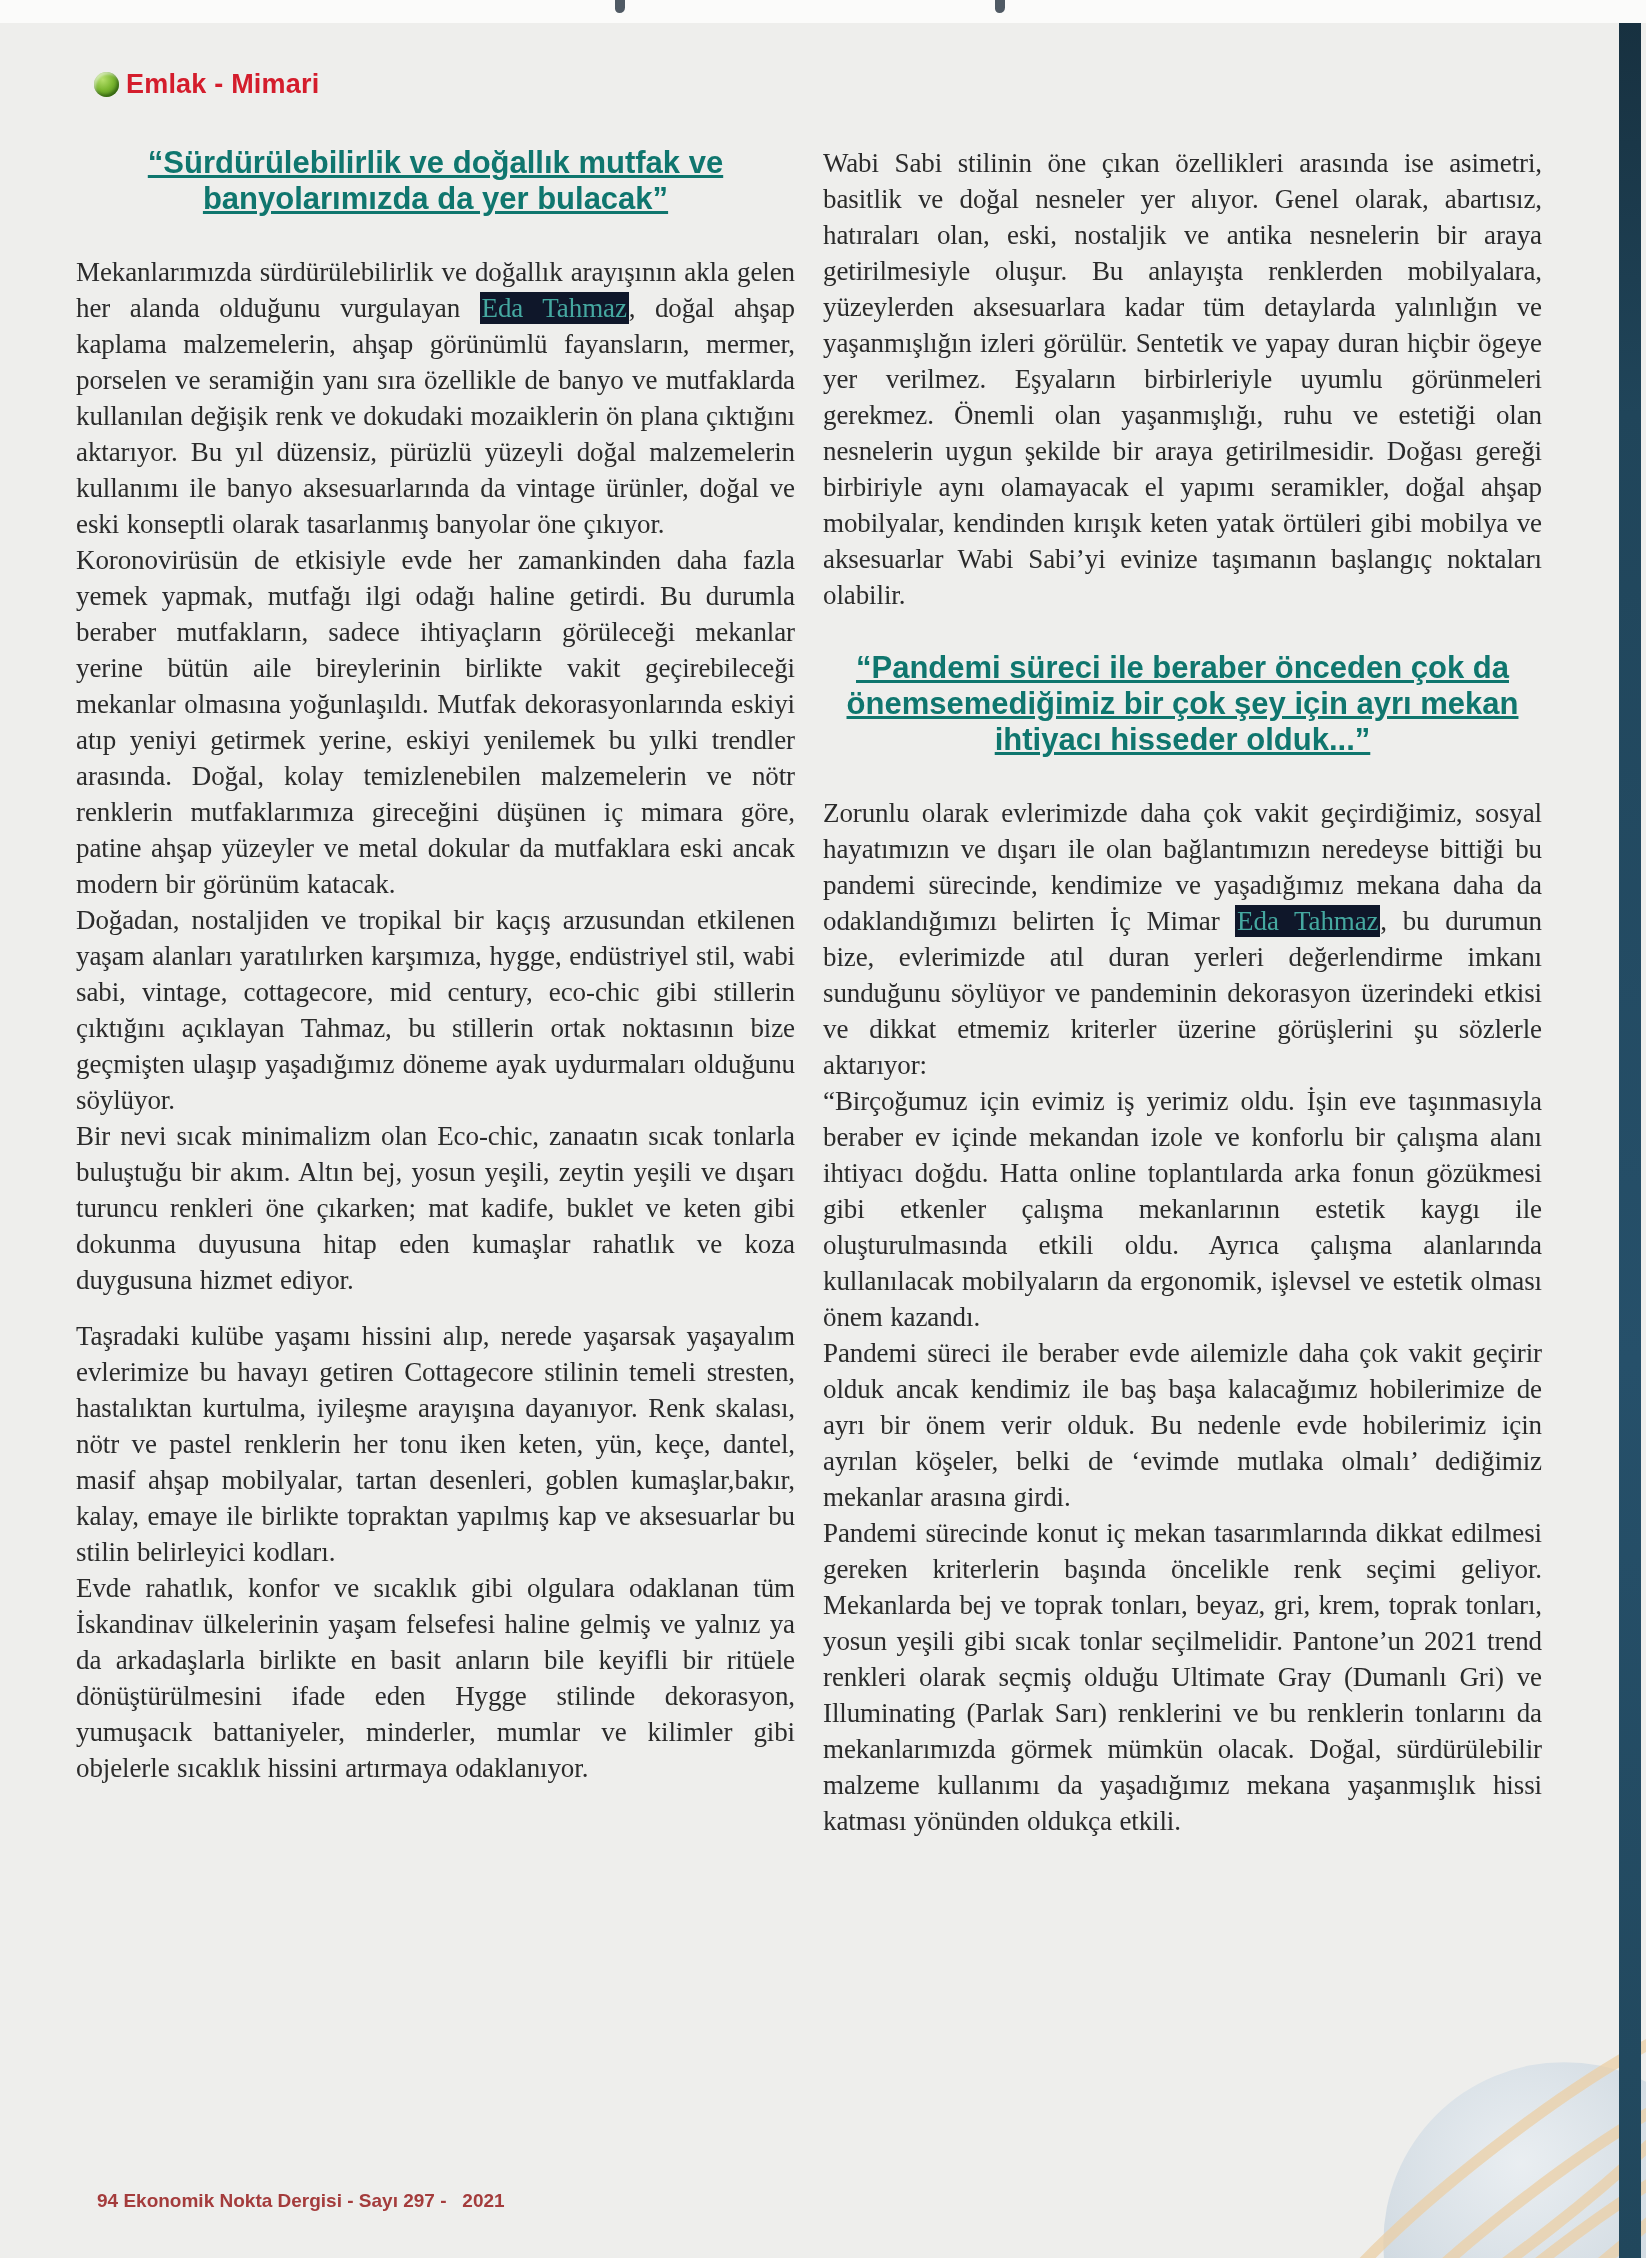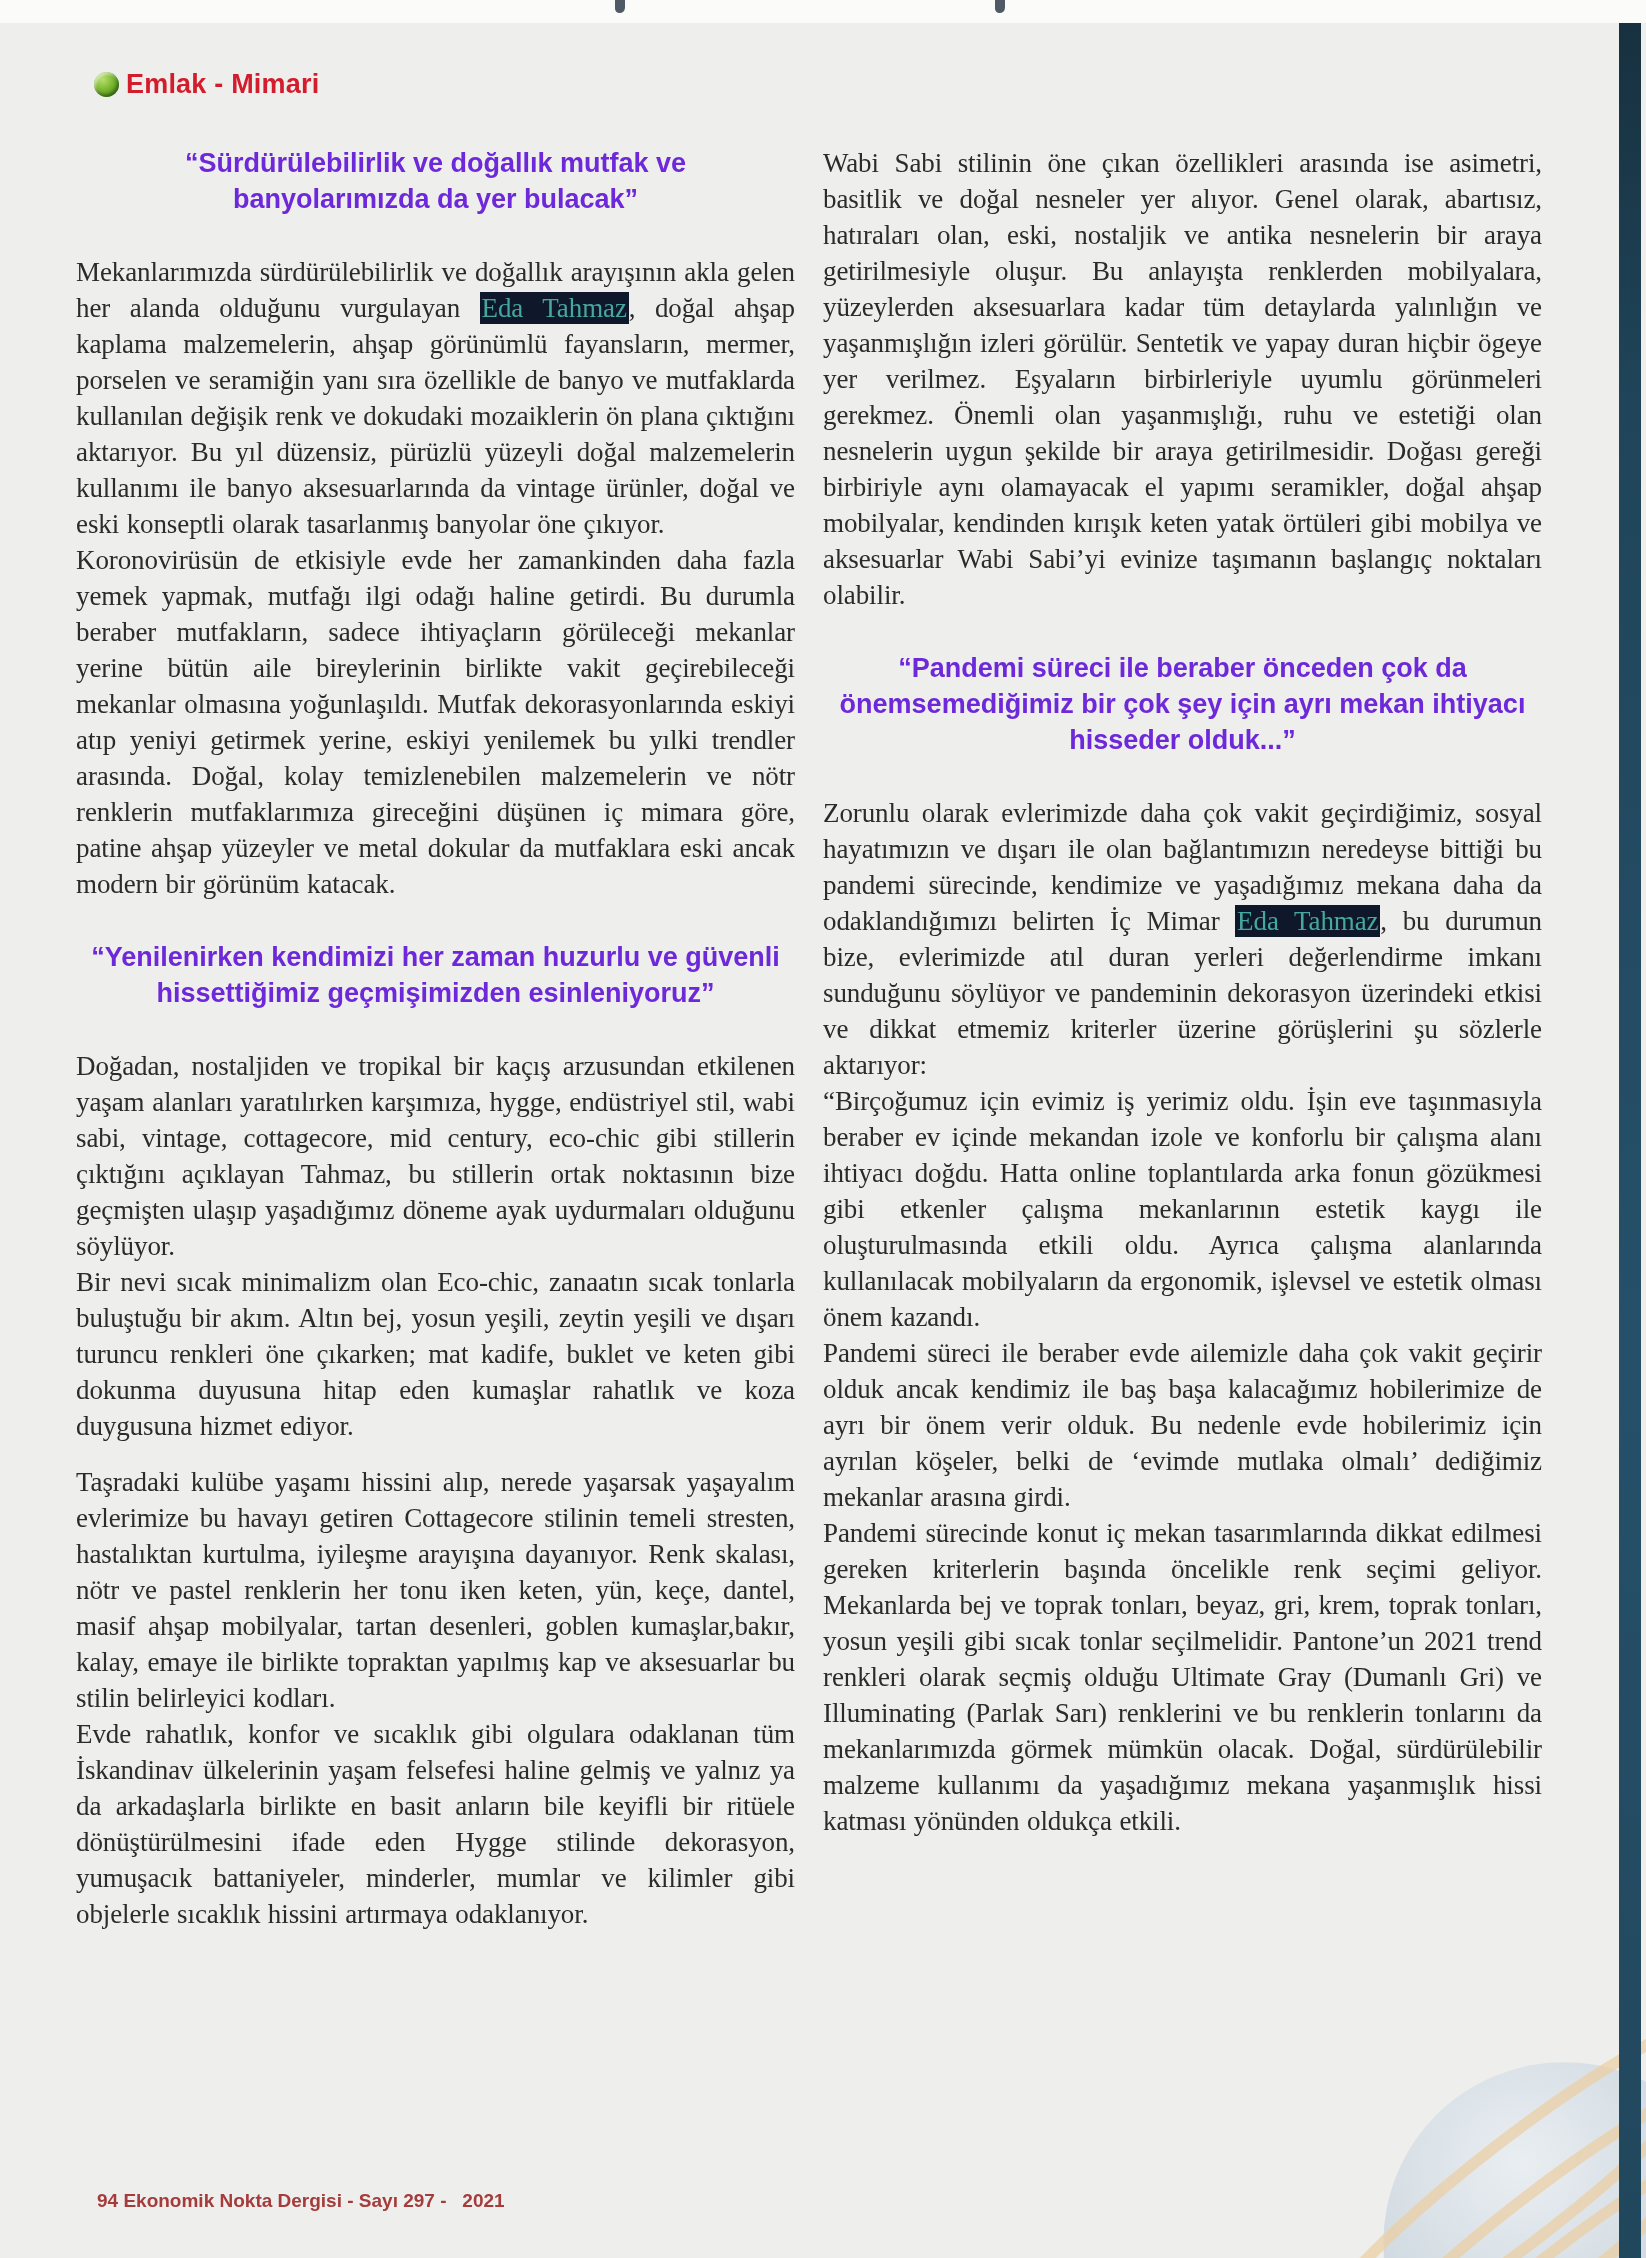--- a/index.html
+++ b/index.html
@@ -64,23 +64,24 @@
     margin: 0;
     font-size: 27px; line-height: 36px;
     text-align: justify;
     letter-spacing: -0.1px;
     word-spacing: 0.9px;
     color: #2b2b2b;
     font-family: Liberation Serif, serif;
   }
   .heading {
     margin: 37px 8.8px 37px 8.8px;
-    font-size: 27px; line-height: 36px;
+    font-size: 31px; line-height: 36px;
     font-weight: bold; text-align: center;
-    color: #6d28d9;
+    color: #0f766e;
+    text-decoration: underline;
   }
   .heading.first { margin-top: 0; }
   .gap-top { margin-top: 20px; }
   .hl {
     background: #0f172a;
     color: #45a8a0;
     padding: 0.9px 1.8px;
   }
 
   
@@ -123,21 +124,20 @@
   <span class="dot"></span>
   <span class="section-label">Emlak - Mimari</span>
 </header>
 
 <main class="columns">
 
   <section class="col">
     <h2 class="heading first">“Sürdürülebilirlik ve doğallık mutfak ve banyolarımızda da yer bulacak”</h2>
     <p class="para"><span>Mekanlarımızda sürdürülebilirlik ve doğallık arayışının akla gelen her alanda olduğunu vurgulayan </span><mark class="hl">Eda Tahmaz</mark><span>, doğal ahşap kaplama malzemelerin, ahşap görünümlü fayansların, mermer, porselen ve seramiğin yanı sıra özellikle de banyo ve mutfaklarda kullanılan değişik renk ve dokudaki mozaiklerin ön plana çıktığını aktarıyor. Bu yıl düzensiz, pürüzlü yüzeyli doğal malzemelerin kullanımı ile banyo aksesuarlarında da vintage ürünler, doğal ve eski konseptli olarak tasarlanmış banyolar öne çıkıyor.</span></p>
     <p class="para">Koronovirüsün de etkisiyle evde her zamankinden daha fazla yemek yapmak, mutfağı ilgi odağı haline getirdi. Bu durumla beraber mutfakların, sadece ihtiyaçların görüleceği mekanlar yerine bütün aile bireylerinin birlikte vakit geçirebileceği mekanlar olmasına yoğunlaşıldı. Mutfak dekorasyonlarında eskiyi atıp yeniyi getirmek yerine, eskiyi yenilemek bu yılki trendler arasında. Doğal, kolay temizlenebilen malzemelerin ve nötr renklerin mutfaklarımıza gireceğini düşünen iç mimara göre, patine ahşap yüzeyler ve metal dokular da mutfaklara eski ancak modern bir görünüm katacak.</p>
-    <h2 class="heading">“Yenilenirken kendimizi her zaman huzurlu ve güvenli hissettiğimiz geçmişimizden esinleniyoruz”</h2>
     <p class="para">Doğadan, nostaljiden ve tropikal bir kaçış arzusundan etkilenen yaşam alanları yaratılırken karşımıza, hygge, endüstriyel stil, wabi sabi, vintage, cottagecore, mid century, eco-chic gibi stillerin çıktığını açıklayan Tahmaz, bu stillerin ortak noktasının bize geçmişten ulaşıp yaşadığımız döneme ayak uydurmaları olduğunu söylüyor.</p>
     <p class="para">Bir nevi sıcak minimalizm olan Eco-chic, zanaatın sıcak tonlarla buluştuğu bir akım. Altın bej, yosun yeşili, zeytin yeşili ve dışarı turuncu renkleri öne çıkarken; mat kadife, buklet ve keten gibi dokunma duyusuna hitap eden kumaşlar rahatlık ve koza duygusuna hizmet ediyor.</p>
     <p class="para gap-top">Taşradaki kulübe yaşamı hissini alıp, nerede yaşarsak yaşayalım evlerimize bu havayı getiren Cottagecore stilinin temeli stresten, hastalıktan kurtulma, iyileşme arayışına dayanıyor. Renk skalası, nötr ve pastel renklerin her tonu iken keten, yün, keçe, dantel, masif ahşap mobilyalar, tartan desenleri, goblen kumaşlar,bakır, kalay, emaye ile birlikte topraktan yapılmış kap ve aksesuarlar bu stilin belirleyici kodları.</p>
     <p class="para">Evde rahatlık, konfor ve sıcaklık gibi olgulara odaklanan tüm İskandinav ülkelerinin yaşam felsefesi haline gelmiş ve yalnız ya da arkadaşlarla birlikte en basit anların bile keyifli bir ritüele dönüştürülmesini ifade eden Hygge stilinde dekorasyon, yumuşacık battaniyeler, minderler, mumlar ve kilimler gibi objelerle sıcaklık hissini artırmaya odaklanıyor.</p>
   </section>
 
   <section class="col">
     <p class="para">Wabi Sabi stilinin öne çıkan özellikleri arasında ise asimetri, basitlik ve doğal nesneler yer alıyor. Genel olarak, abartısız, hatıraları olan, eski, nostaljik ve antika nesnelerin bir araya getirilmesiyle oluşur. Bu anlayışta renklerden mobilyalara, yüzeylerden aksesuarlara kadar tüm detaylarda yalınlığın ve yaşanmışlığın izleri görülür. Sentetik ve yapay duran hiçbir ögeye yer verilmez. Eşyaların birbirleriyle uyumlu görünmeleri gerekmez. Önemli olan yaşanmışlığı, ruhu ve estetiği olan nesnelerin uygun şekilde bir araya getirilmesidir. Doğası gereği birbiriyle aynı olamayacak el yapımı seramikler, doğal ahşap mobilyalar, kendinden kırışık keten yatak örtüleri gibi mobilya ve aksesuarlar Wabi Sabi’yi evinize taşımanın başlangıç noktaları olabilir.</p>
     <h2 class="heading">“Pandemi süreci ile beraber önceden çok da önemsemediğimiz bir çok şey için ayrı mekan ihtiyacı hisseder olduk...”</h2>
     <p class="para"><span>Zorunlu olarak evlerimizde daha çok vakit geçirdiğimiz, sosyal hayatımızın ve dışarı ile olan bağlantımızın neredeyse bittiği bu pandemi sürecinde, kendimize ve yaşadığımız mekana daha da odaklandığımızı belirten İç Mimar </span><mark class="hl">Eda Tahmaz</mark><span>, bu durumun bize, evlerimizde atıl duran yerleri değerlendirme imkanı sunduğunu söylüyor ve pandeminin dekorasyon üzerindeki etkisi ve dikkat etmemiz kriterler üzerine görüşlerini şu sözlerle aktarıyor:</span></p>

